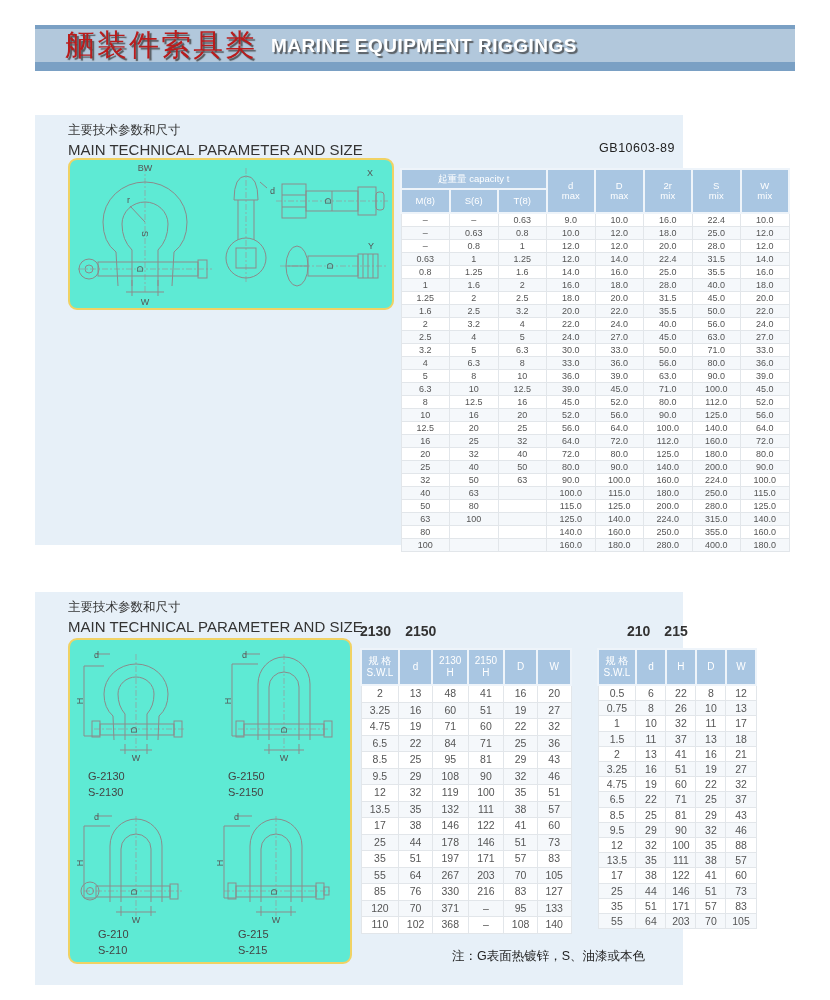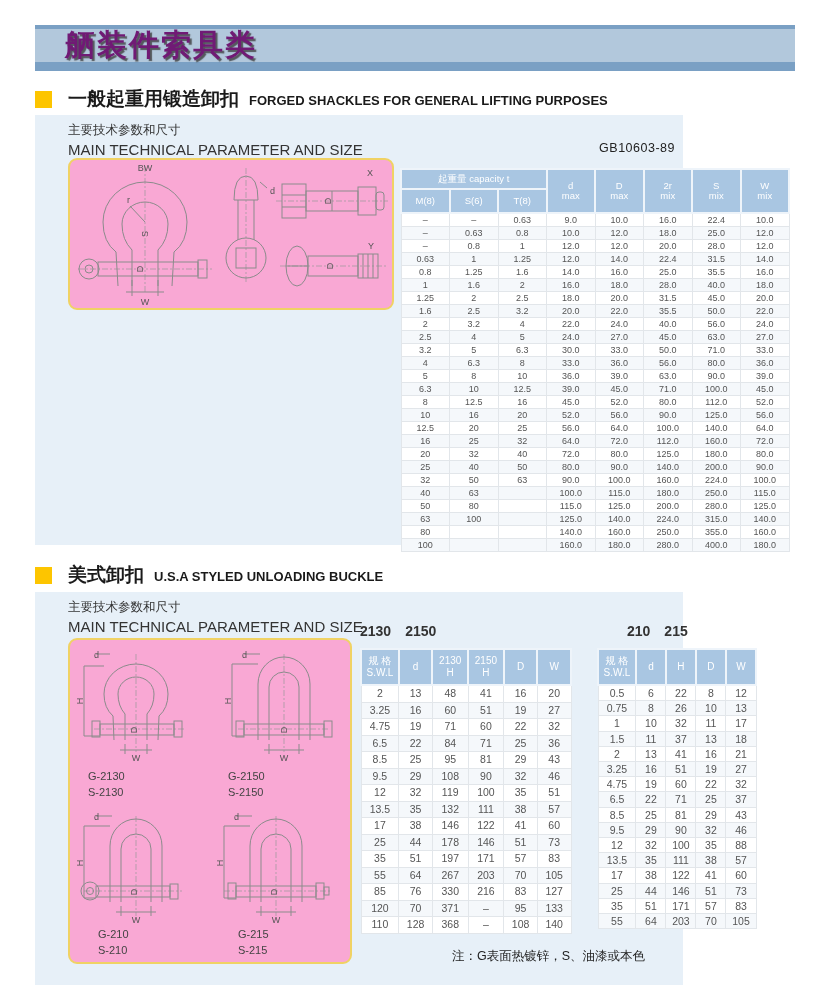--- a/index.html
+++ b/index.html
@@ -3,38 +3,38 @@
 <meta charset="utf-8">
 <style>
   html,body{margin:0;padding:0;background:#fff;}
   .page{position:relative;width:830px;height:1000px;background:#ffffff;
         font-family:"Liberation Sans", sans-serif;overflow:hidden;}
 
   
   .band{position:absolute;left:35px;top:25px;width:760px;height:33px;
         background:#b2c8dc;border-top:4px solid #7aa0c4;border-bottom:9px solid #7aa0c4;
         display:flex;align-items:center;}
-  .band .zh{font-size:30px;font-weight:bold;color:#701a75;margin-left:30px;letter-spacing:2px;
+  .band .zh{font-size:30px;font-weight:normal;color:#b91c1c;margin-left:30px;letter-spacing:2px;
         text-shadow:2px 2px 1px rgba(60,60,60,.8);}
   .band .en{font-size:19px;font-weight:bold;color:#fff;margin-left:14px;letter-spacing:.5px;
         text-shadow:2px 2px 1px rgba(60,60,60,.75);}
 
   
   .sec-title{position:absolute;left:35px;display:flex;align-items:baseline;}
   .bullet{width:17px;height:17px;background:#fdc500;align-self:center;margin-right:16px;}
   .sec-title .zh{font-size:19px;font-weight:bold;color:#1a1a1a;}
   .sec-title .en{font-size:13px;font-weight:bold;color:#1a1a1a;margin-left:10px;}
 
   
   .panel{position:absolute;left:35px;width:648px;background:#e7f0f8;}
   .param{position:absolute;left:33px;top:7px;color:#333;}
   .param .zh{font-size:12.5px;}
   .param .en{font-size:15px;margin-top:2px;}
 
-  .diag-box{position:absolute;background:#f9a8d4;border:2px solid #f0d264;border-radius:9px;}
+  .diag-box{position:absolute;background:#5eead4;border:2px solid #f0d264;border-radius:9px;}
   .gb{position:absolute;right:8px;top:26px;font-size:12.5px;color:#222;letter-spacing:.5px;}
 
   
   table{border-collapse:collapse;table-layout:fixed;}
   th{background:#a9c6e2;color:#fff;font-weight:normal;border:2px solid #eef4fa;
      text-align:center;vertical-align:middle;}
   td{background:#fff;border:1px solid #e2e6ea;text-align:center;color:#555;
      overflow:hidden;white-space:nowrap;}
   tbody tr:nth-child(even) td{background:#f5f8fb;}
   .l{display:block;}
@@ -64,27 +64,23 @@
   .dtx{font-size:9px;fill:#555;font-family:"Liberation Sans",sans-serif;}
   .mtx{font-size:11px;fill:#444;font-family:"Liberation Sans",sans-serif;}
 </style>
 </head>
 <body>
 
 <div class="page">
 
   <div class="band">
     <span class="zh">舾装件索具类</span>
+    <span class="en">MARINE EQUIPMENT RIGGINGS</span>
   </div>
 
-  <div class="sec-title" style="top:86px;">
-    <span class="bullet"></span>
-    <span class="zh">一般起重用锻造卸扣</span>
-    <span class="en">FORGED SHACKLES FOR GENERAL LIFTING PURPOSES</span>
-  </div>
 
   <div class="panel" style="top:115px;height:430px;">
     <div class="param">
       <div class="zh">主要技术参数和尺寸</div>
       <div class="en">MAIN TECHNICAL PARAMETER AND SIZE</div>
     </div>
     <div class="gb">GB10603-89</div>
 
     <div class="diag-box" style="left:33px;top:43px;width:322px;height:148px;">
       <svg width="322" height="148" viewBox="0 0 322 148">
@@ -443,25 +439,20 @@
             <td>160.0</td>
             <td>180.0</td>
             <td>280.0</td>
             <td>400.0</td>
             <td>180.0</td>
           </tr>
         </tbody>
     </table>
   </div>
 
-  <div class="sec-title" style="top:562px;">
-    <span class="bullet"></span>
-    <span class="zh">美式卸扣</span>
-    <span class="en">U.S.A STYLED UNLOADING BUCKLE</span>
-  </div>
 
   <div class="panel" style="top:592px;height:393px;">
     <div class="param">
       <div class="zh">主要技术参数和尺寸</div>
       <div class="en">MAIN TECHNICAL PARAMETER AND SIZE</div>
     </div>
 
     <div class="diag-box" style="left:33px;top:46px;width:280px;height:322px;">
       <svg width="280" height="322" viewBox="0 0 280 322">
         <g stroke="#9a9a9a" stroke-width=".7" stroke-dasharray="6 2 2 2" fill="none">
@@ -704,21 +695,21 @@
           <tr>
             <td>120</td>
             <td>70</td>
             <td>371</td>
             <td>–</td>
             <td>95</td>
             <td>133</td>
           </tr>
           <tr>
             <td>110</td>
-            <td>128</td>
+            <td>102</td>
             <td>368</td>
             <td>–</td>
             <td>108</td>
             <td>140</td>
           </tr>
         </tbody>
     </table>
 
     <div class="cap" style="left:592px;">
       <span>210</span><span>215</span>

